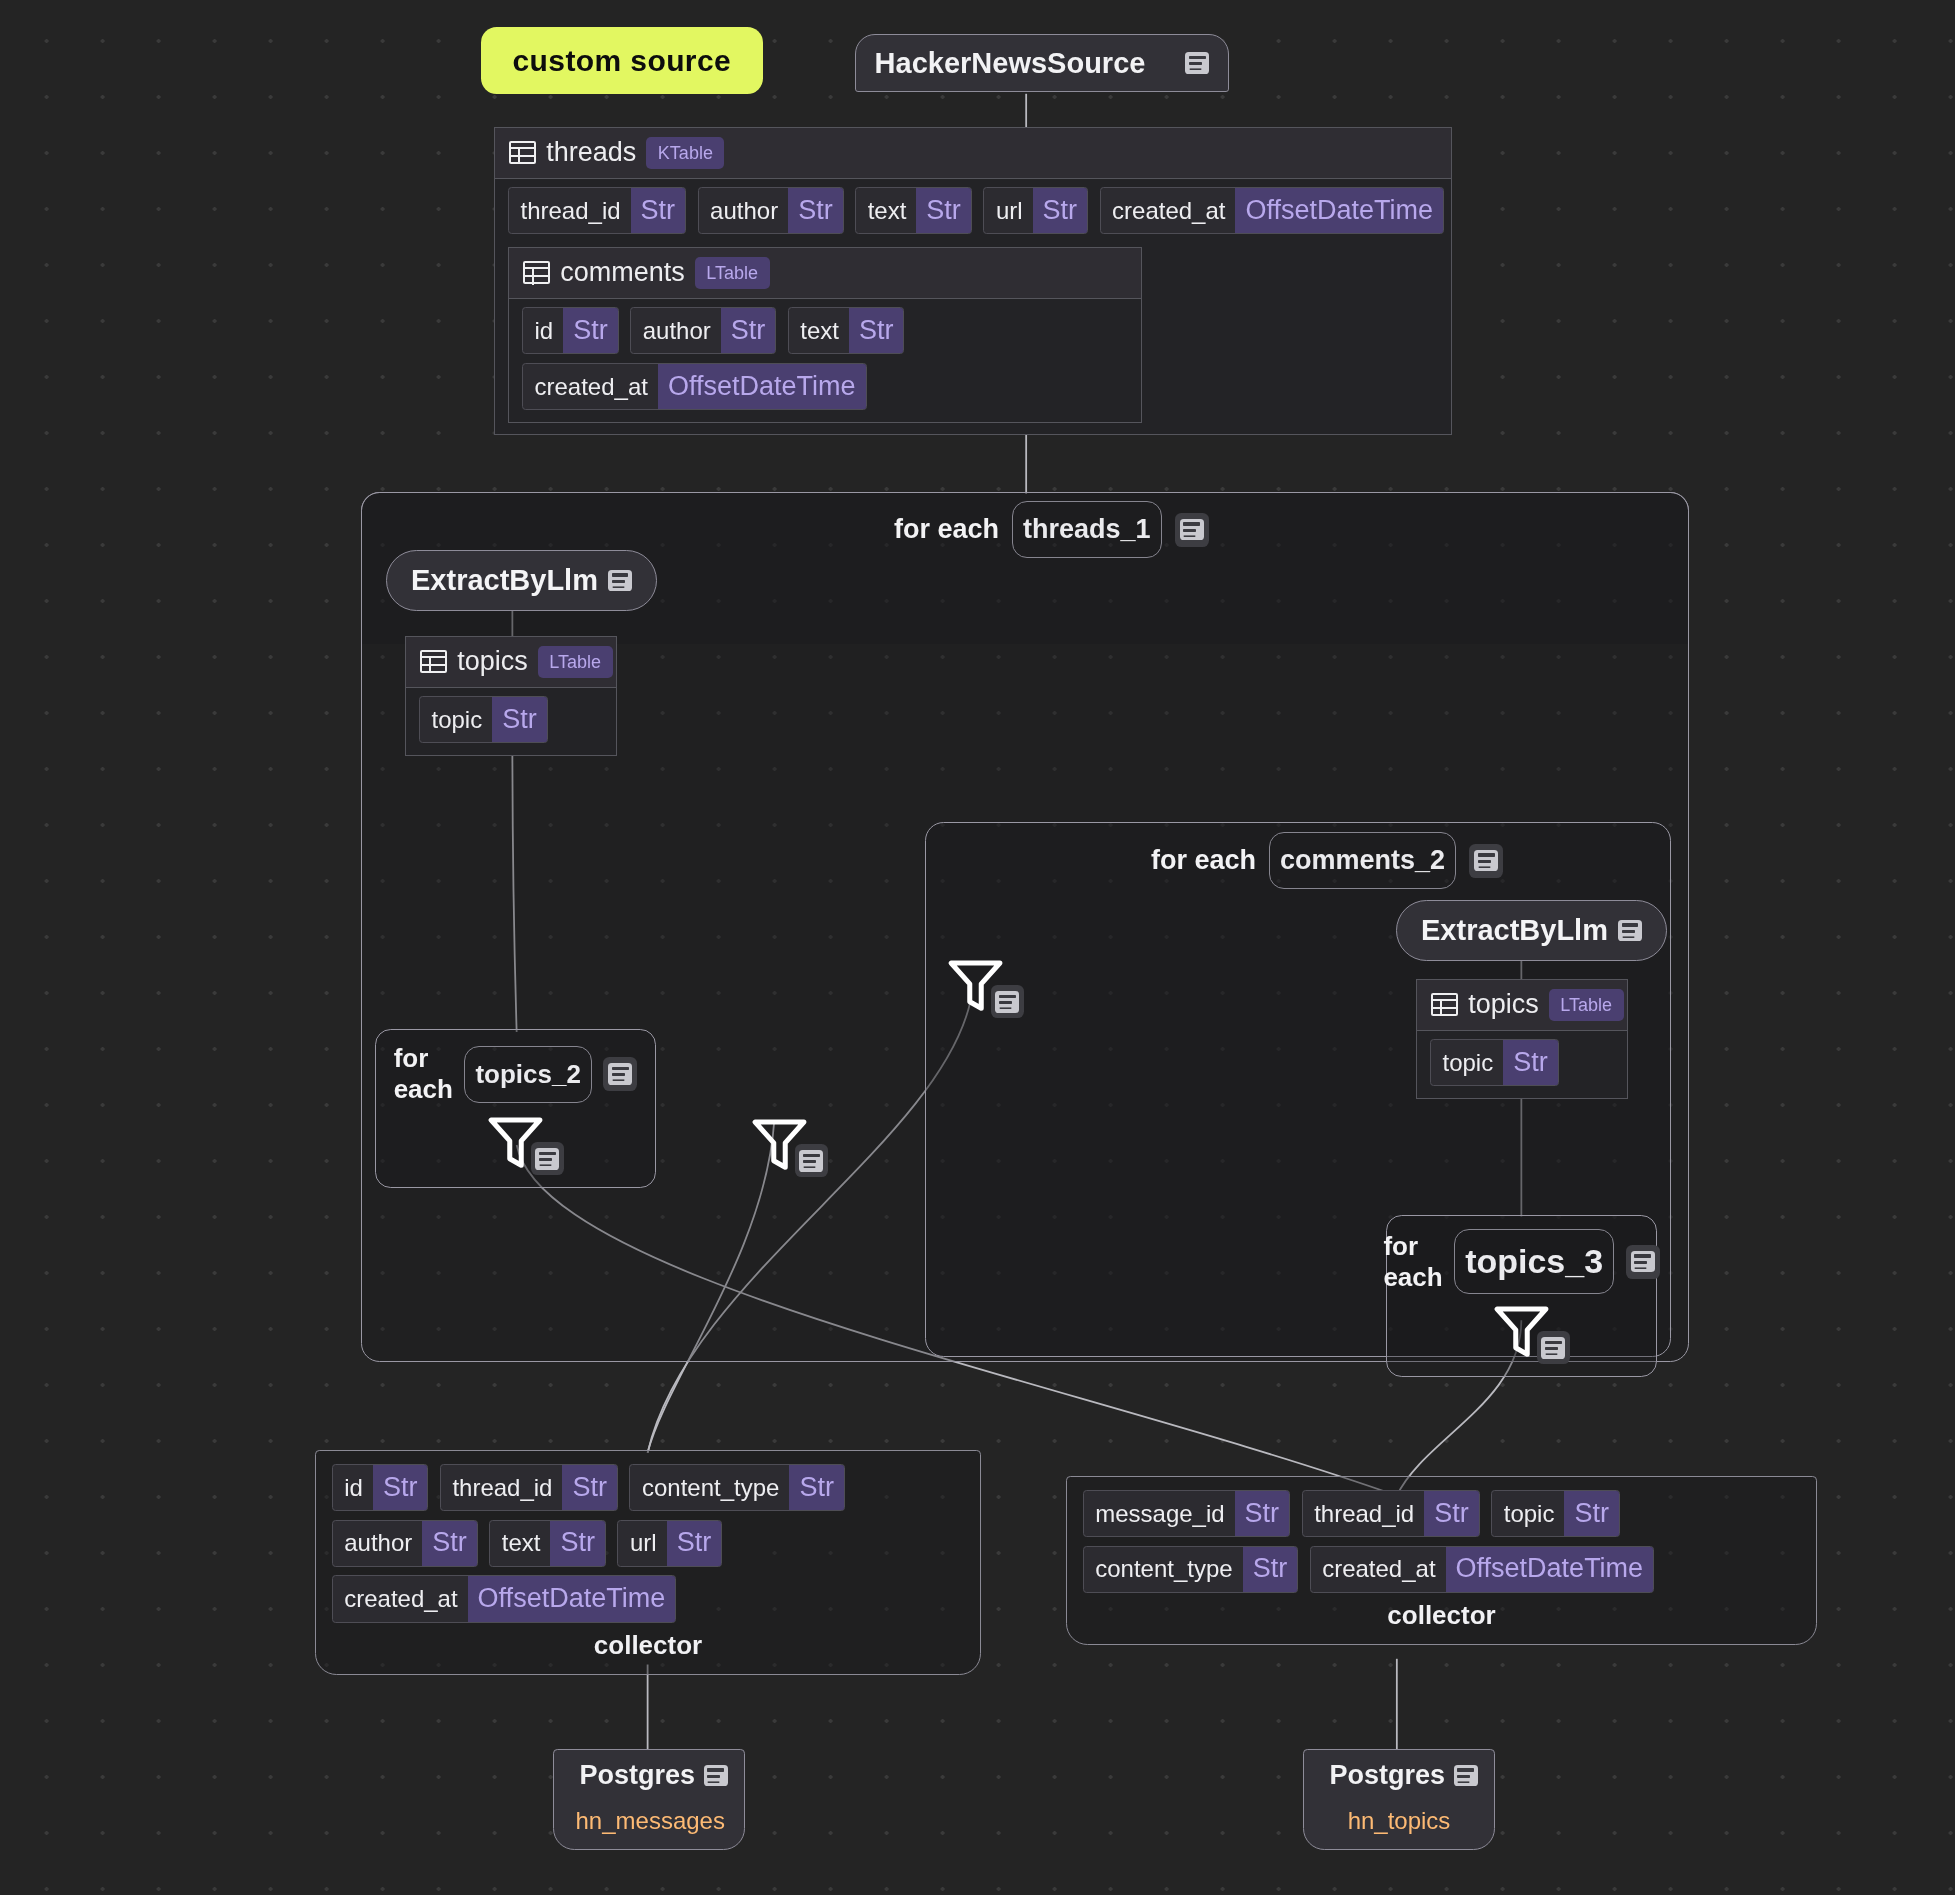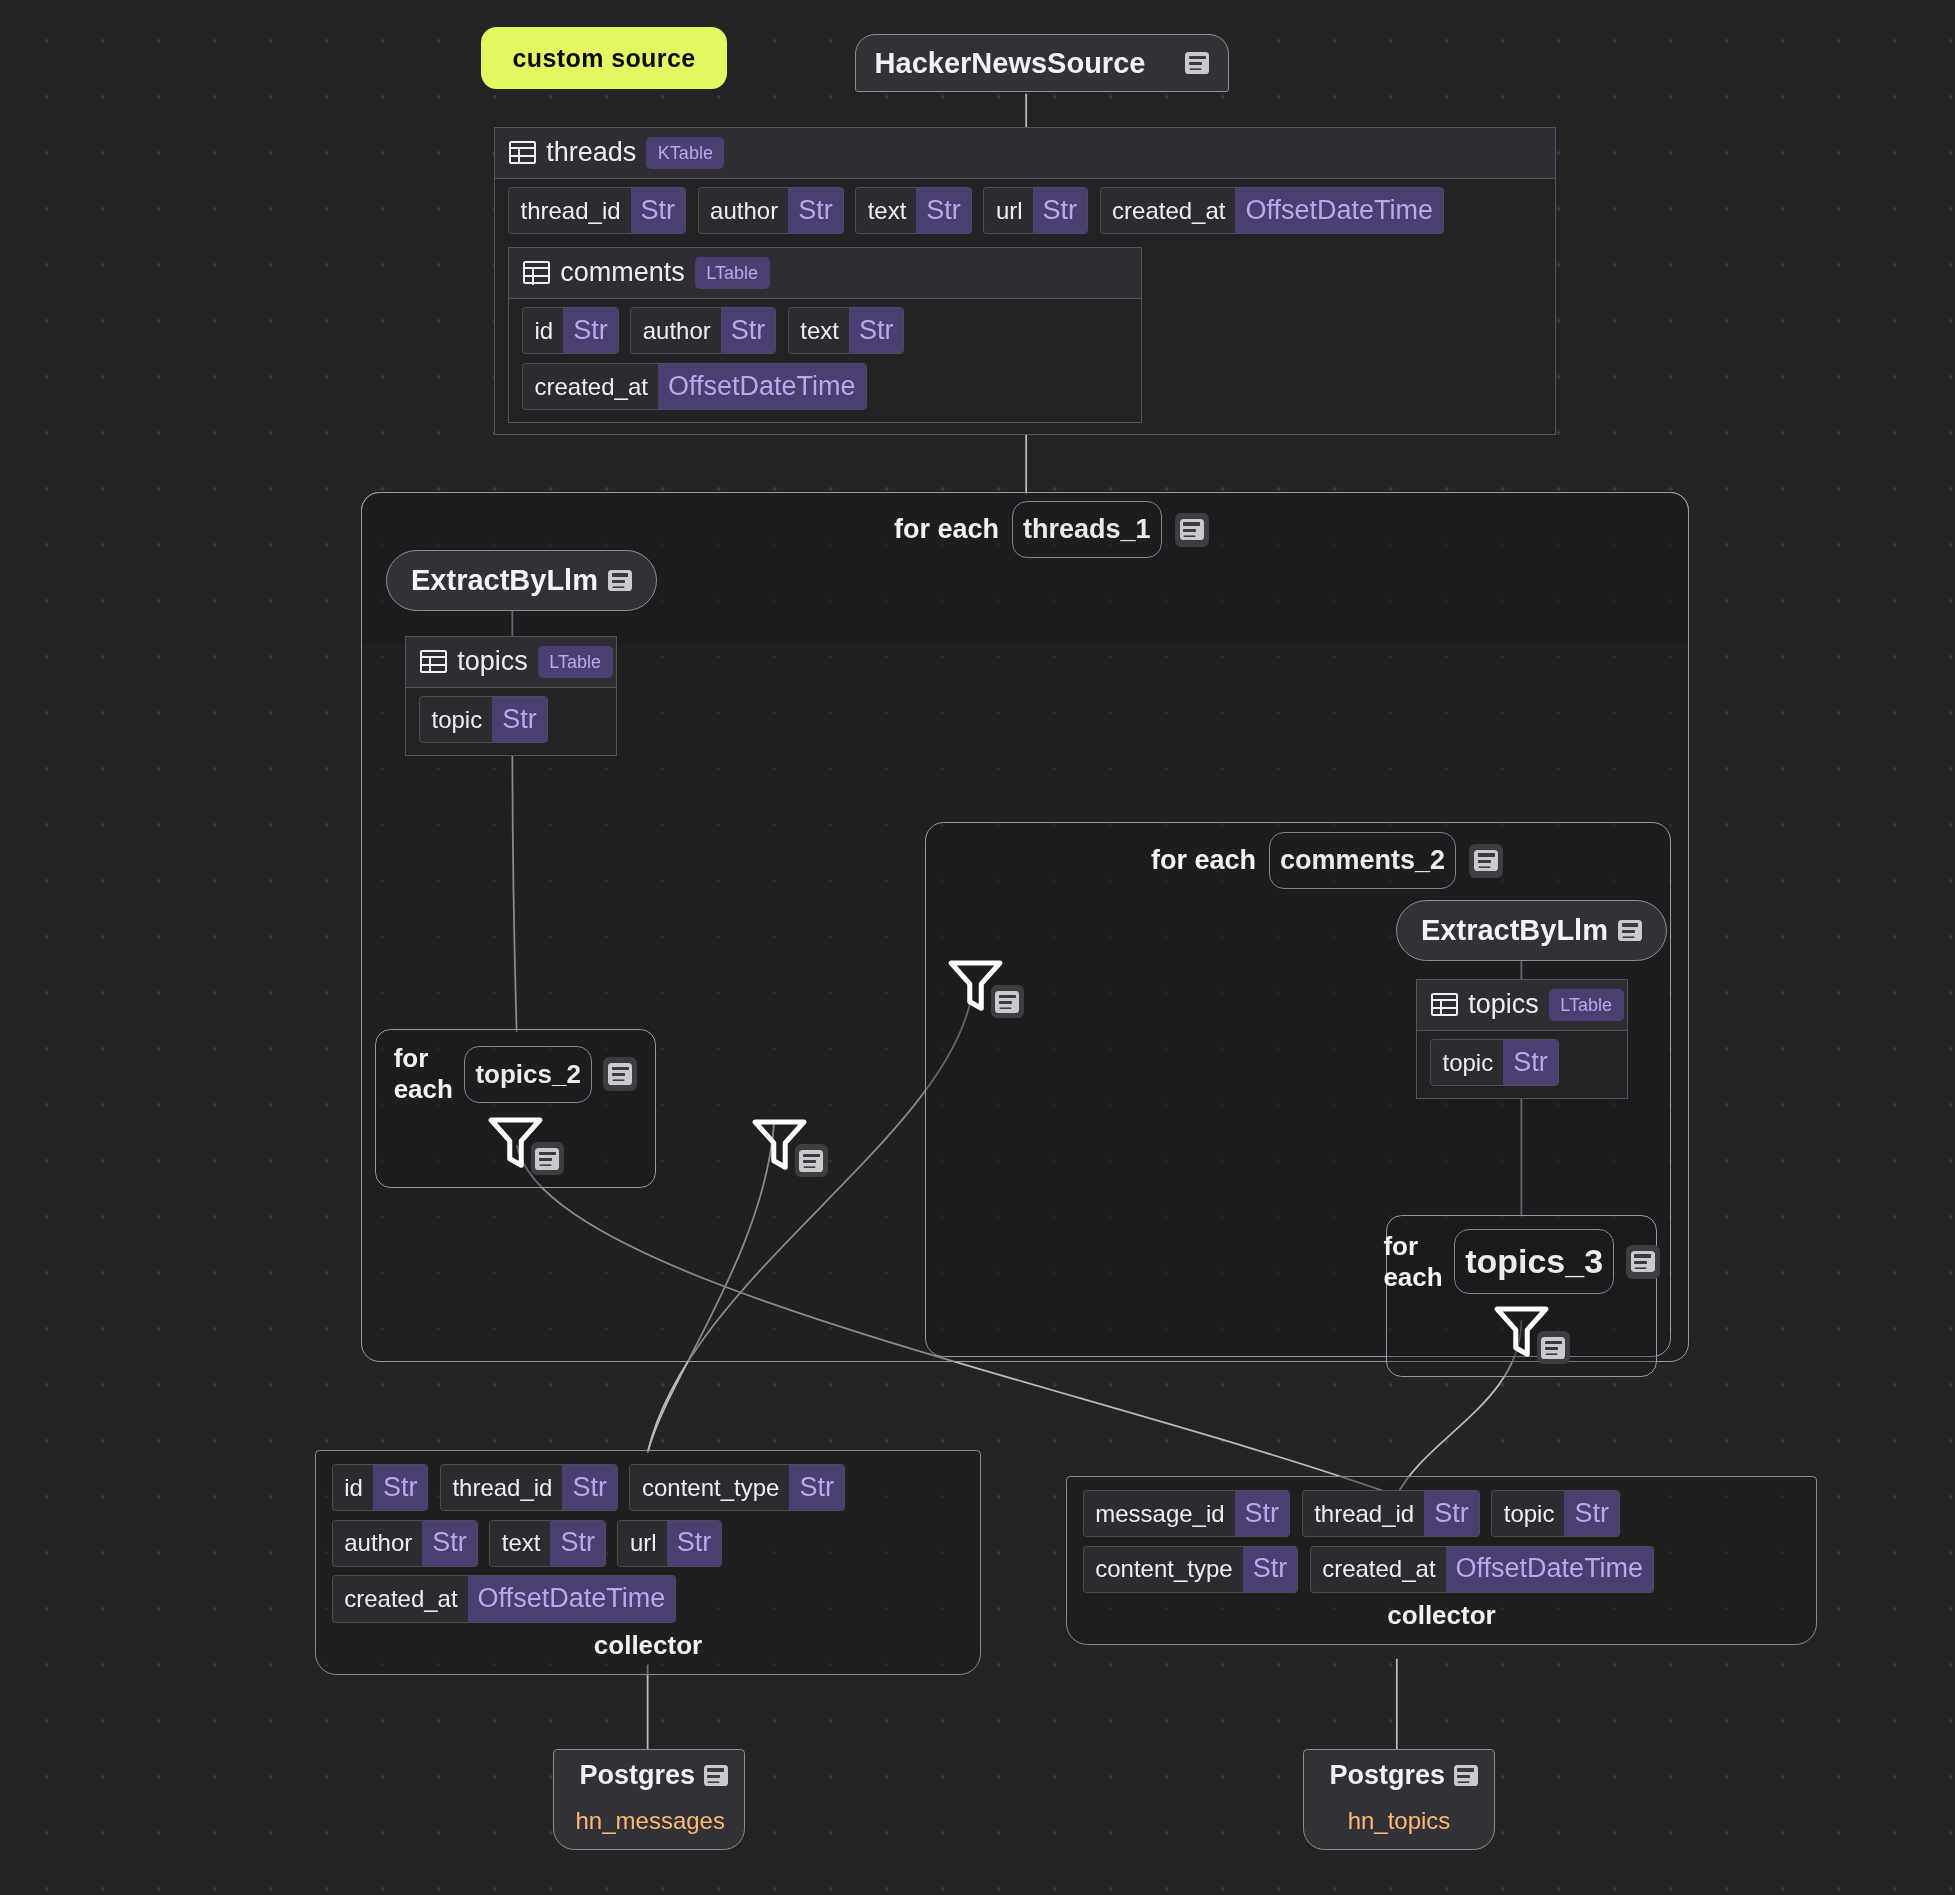--- a/index.html
+++ b/index.html
@@ -19,21 +19,21 @@
   }
   #edges { position: absolute; inset: 0; width: 1955px; height: 1895px; pointer-events: none; }
 
   
   .abs { position: absolute; }
 
   .badge-pill {
     background: #e2f761;
     color: #0d0d0d;
     font-weight: bold;
-    font-size: 25px;
+    font-size: 30px;
     letter-spacing: 0.4px;
     border-radius: 15.7px;
     padding: 18.6px 31.5px;
     white-space: nowrap;
     line-height: 1;
   }
 
   
   .src-node {
     background: #323137;
@@ -240,21 +240,21 @@
     </g>
   </svg>
 
   <div class="abs badge-pill" style="left:481px; top:27px;">custom source</div>
 
   <div class="abs src-node" style="left:855px; top:34px;gap:40px;">
     <span>HackerNewsSource</span>
     <span class="note-icon"></span>
   </div>
 
-  <div class="abs tbl" style="left:494px; top:127px; width:1062px;">
+  <div class="abs tbl" style="left:494px; top:127px; width:958px;">
     <div class="tbl-head">
       <span class="tbl-icon">
           <i></i>
         </span>
       <span>threads</span>
       <span class="ttype">KTable</span>
     </div>
     <div class="tbl-body">
       <div class="row">
         <span class="chip">

